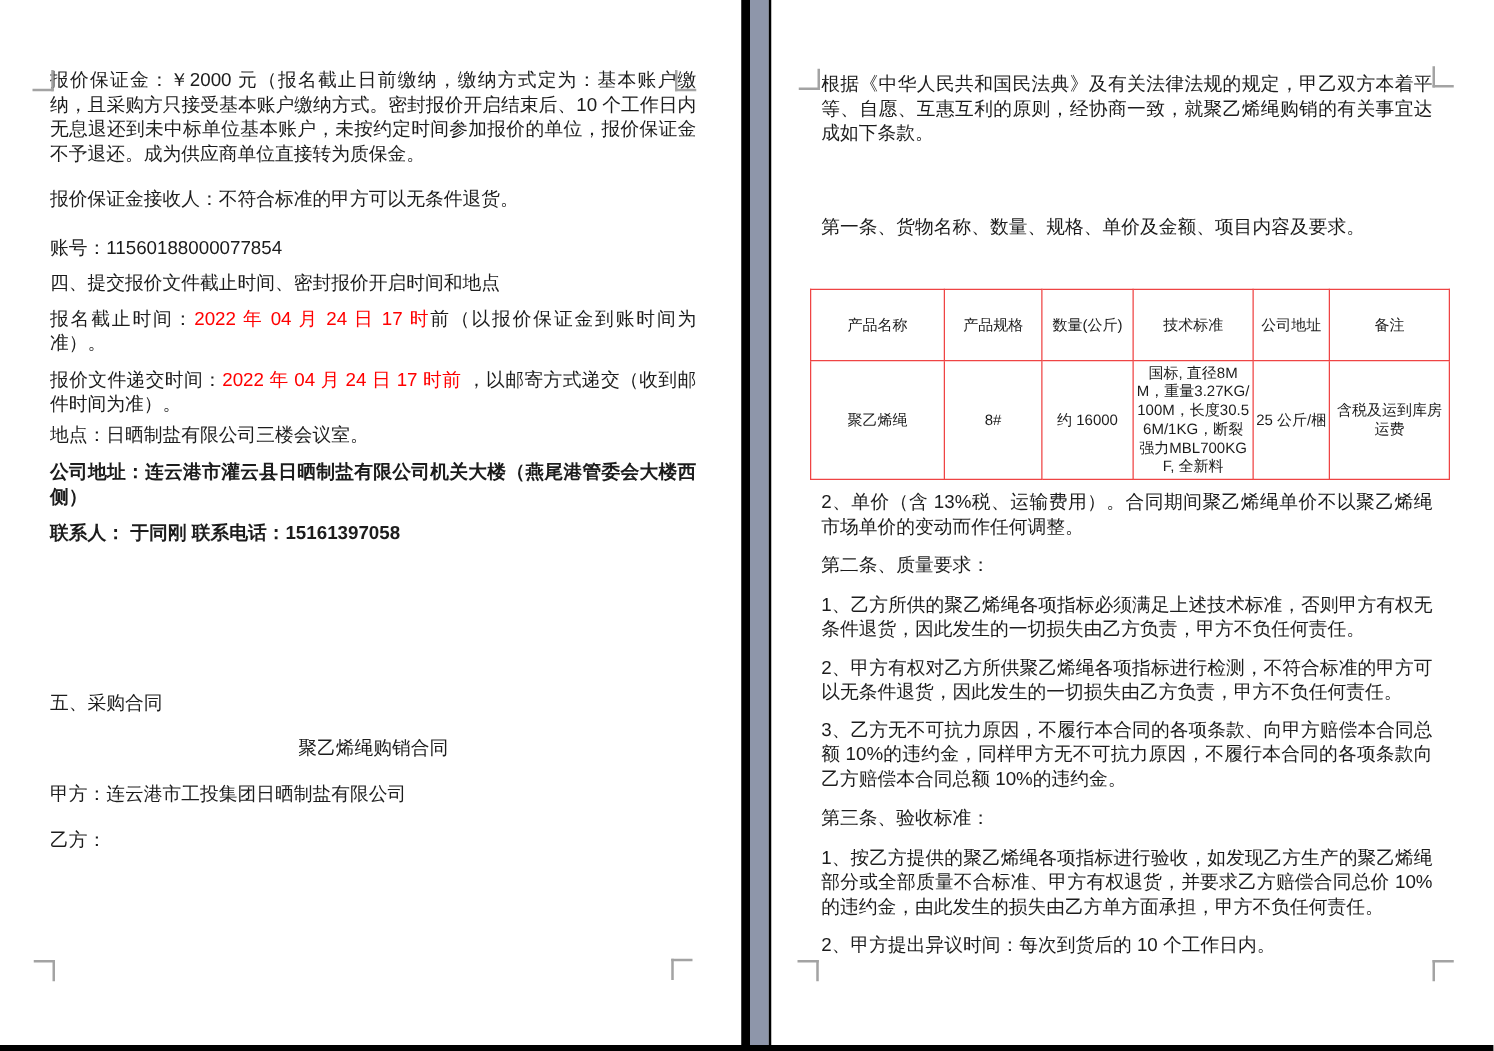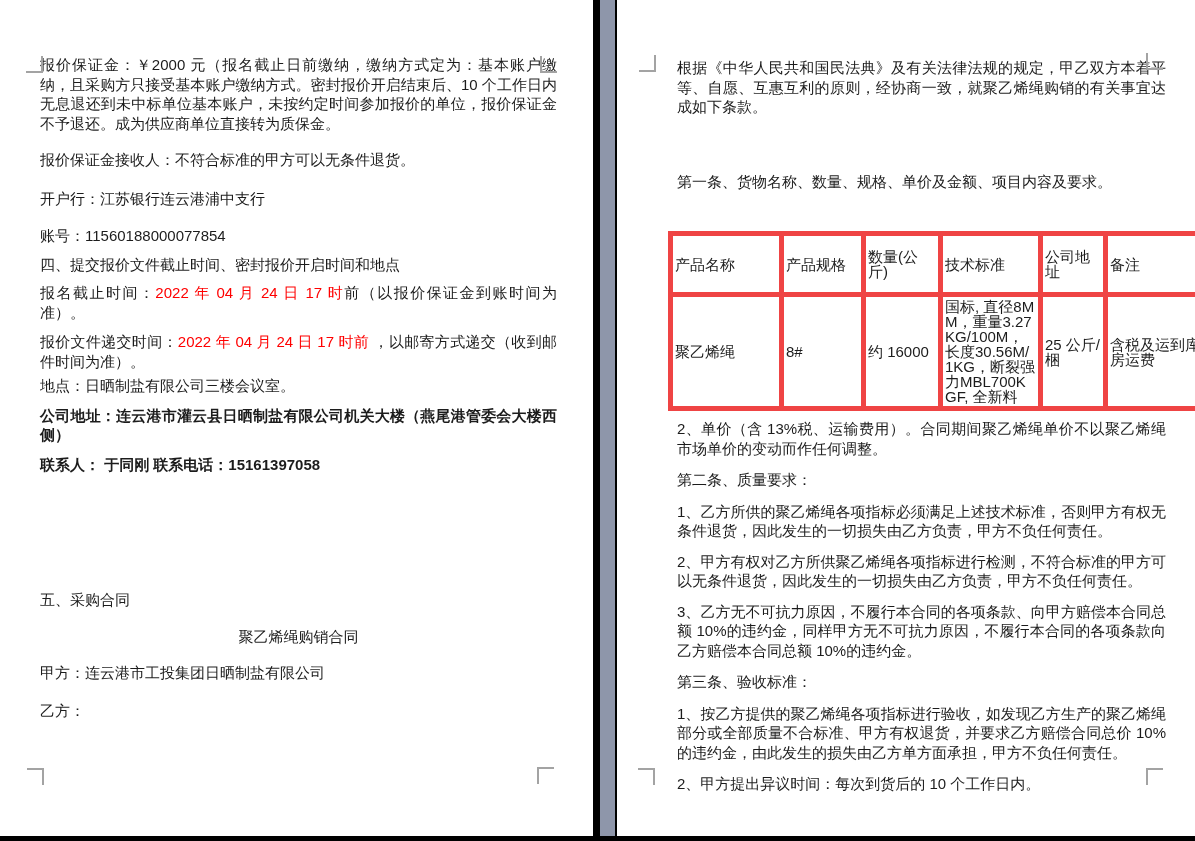--- a/index.html
+++ b/index.html
@@ -3,21 +3,21 @@
 <meta charset="utf-8">
 <style>
   html,body{margin:0;padding:0;background:#fff;}
   #canvas{
     position:relative;width:1195px;height:841px;overflow:hidden;
     font-family:"Liberation Sans","DejaVu Sans",sans-serif;
     color:#1c1c1c;background:#fff;
   }
   .page{position:absolute;top:0;background:#ffffff;border-radius:15px;}
   #page-left{left:0;width:593px;height:836px;}
-  #page-right{left:637px;width:514px;height:836px;}
+  #page-right{left:617px;width:514px;height:836px;}
   .divider-black{position:absolute;left:593px;top:0;width:7px;height:836px;background:#000;}
   .divider-gray{position:absolute;left:600px;top:0;width:15px;height:836px;}
   .divider-thin{position:absolute;left:615px;top:0;width:2px;height:836px;background:#000;}
   .bottom-band{position:absolute;left:0;bottom:0;width:1195px;height:5px;background:#000;}
 
   .content-left{position:absolute;left:40px;top:55px;width:517px;}
   .content-right{position:absolute;left:40px;top:58px;width:489px;}
 
   p{margin:0;font-size:15px;line-height:19.5px;text-align:justify;}
   .mb17{margin-bottom:17px;} .mb19{margin-bottom:19px;} .mb18{margin-bottom:18px;}
@@ -28,22 +28,22 @@
   .bold{font-weight:bold;}
   .red{color:#ff0000;}
   .section-gap{margin-top:116px;}
   .centered{text-align:center;}
 
   table.goods{
     border-collapse:collapse;margin-left:-9px;width:493px;table-layout:fixed;
     margin-bottom:8px;
   }
   table.goods td{
-    border:5px solid #ef4444;vertical-align:middle;
-    font-size:15px;line-height:15px;padding:2px 2px;word-break:break-all;
+    border:1px solid #ef4444;text-align:center;vertical-align:middle;
+    font-size:12px;line-height:15px;padding:2px 2px;word-break:break-all;
   }
   table.goods tr.hdr td{height:52px;}
   table.goods tr.data td{height:74px;}
   td.c0{width:102px;} td.c1{width:73px;} td.c2{width:68px;}
   td.c3{width:91px;}  td.c4{width:56px;} td.c5{width:91px;}
   td.tech{font-size:10.5px;line-height:13px;text-align:left;padding:1px 1px;}
 
   .crop{position:absolute;width:15px;height:15px;}
   .crop.tl{border-right:2px solid #a3a3a3;border-bottom:2px solid #a3a3a3;}
   .crop.tr{border-left:2px solid #a3a3a3;border-bottom:2px solid #a3a3a3;}
@@ -52,21 +52,20 @@
 </style>
 </head>
 <body>
 
 <div id="canvas">
 
   <div class="page" id="page-left">
     <div class="content-left">
       <p class="mb17">报价保证金：￥2000 元（报名截止日前缴纳，缴纳方式定为：基本账户缴纳，且采购方只接受基本账户缴纳方式。密封报价开启结束后、10 个工作日内无息退还到未中标单位基本账户，未按约定时间参加报价的单位，报价保证金不予退还。成为供应商单位直接转为质保金。</p>
       <p class="mb19">报价保证金接收人：不符合标准的甲方可以无条件退货。</p>
-      <p class="mb18">开户行：江苏银行连云港浦中支行</p>
       <p class="mb9">账号：11560188000077854</p>
       <p class="mb9">四、提交报价文件截止时间、密封报价开启时间和地点</p>
       <p class="mb10"><span>报名截止时间：</span><span class="red">2022 年 04 月 24 日 17 时</span><span>前（以报价保证金到账时间为准）。</span></p>
       <p class="mb5"><span>报价文件递交时间：</span><span class="red">2022 年 04 月 24 日 17 时前</span><span> ，以邮寄方式递交（收到邮件时间为准）。</span></p>
       <p class="mb10">地点：日晒制盐有限公司三楼会议室。</p>
       <p class="mb10 bold">公司地址：连云港市灌云县日晒制盐有限公司机关大楼（燕尾港管委会大楼西侧）</p>
       <p class="mb0 bold">联系人：  于同刚       联系电话：15161397058</p>
       <p class="section-gap mb17">五、采购合同</p>
       <p class="centered mb17">聚乙烯绳购销合同</p>
       <p class="mb18">甲方：连云港市工投集团日晒制盐有限公司</p>

